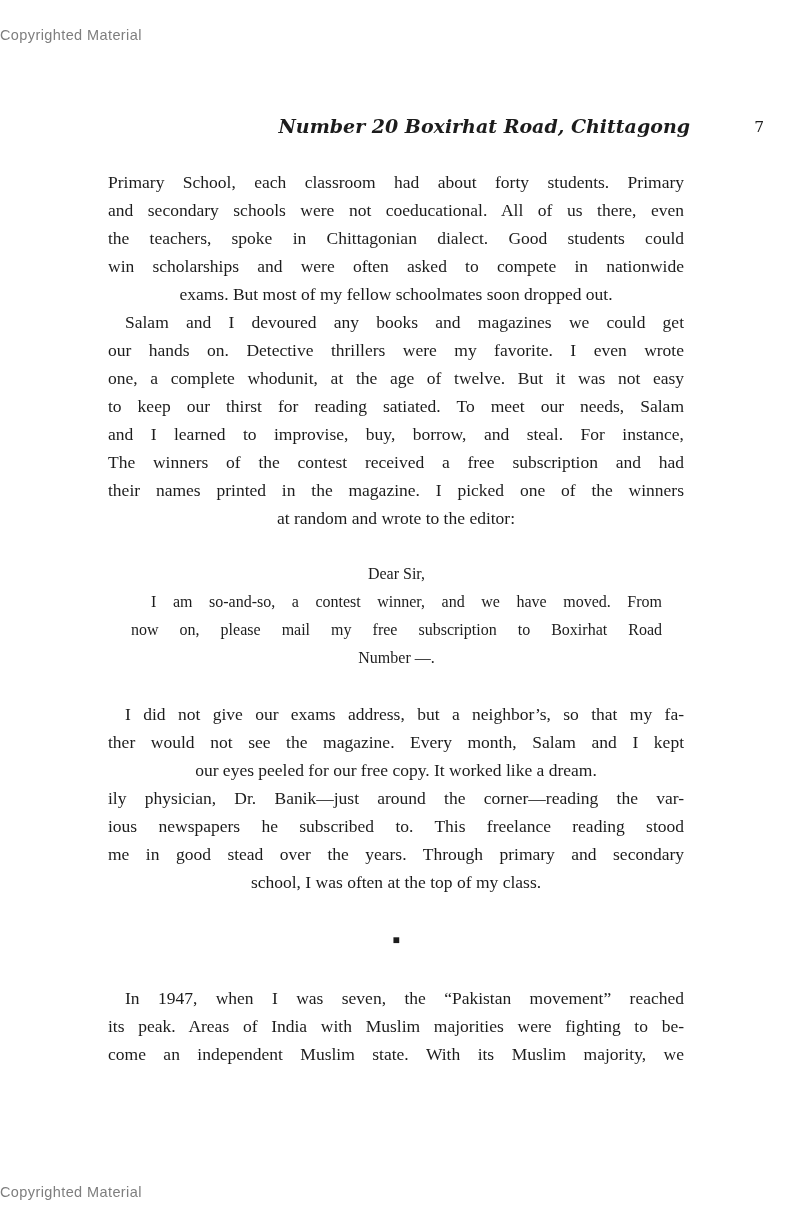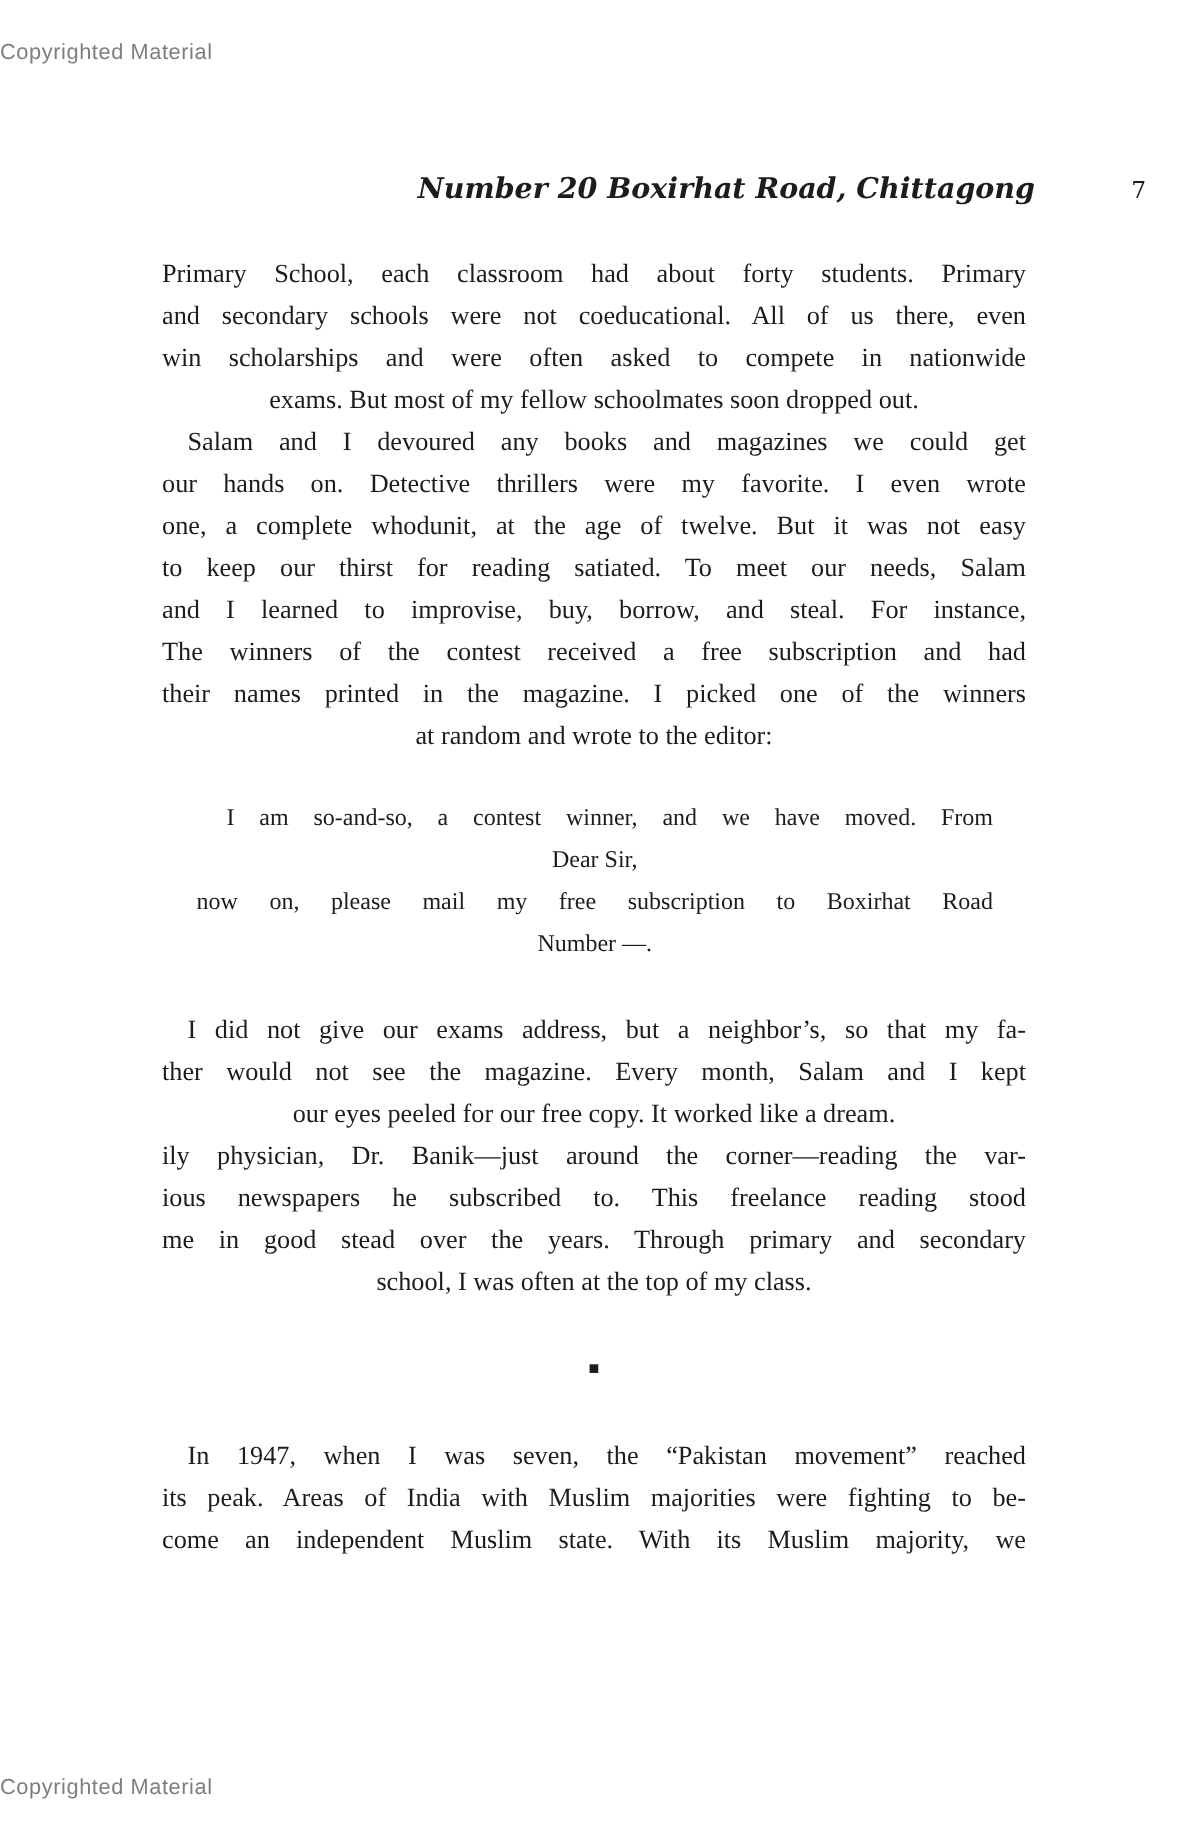--- a/index.html
+++ b/index.html
@@ -87,36 +87,37 @@
   <div class="notice top">Copyrighted Material</div>
 
   <div class="running-head">Number 20 Boxirhat Road, Chittagong</div>
 
   <div class="folio">7</div>
 
   <div class="textblock">
       <div class="block paragraph">
         <div class="line j"><span>Primary School, each classroom had about forty students. Primary</span></div>
         <div class="line j"><span>and secondary schools were not coeducational. All of us there, even</span></div>
+        <div class="line j"><span>the teachers, spoke in Chittagonian dialect. Good students could</span></div>
         <div class="line j"><span>win scholarships and were often asked to compete in nationwide</span></div>
         <div class="line"><span>exams. But most of my fellow schoolmates soon dropped out.</span></div>
       </div>
       <div class="block paragraph">
         <div class="line j fi"><span>Salam and I devoured any books and magazines we could get</span></div>
         <div class="line j"><span>our hands on. Detective thrillers were my favorite. I even wrote</span></div>
         <div class="line j"><span>one, a complete whodunit, at the age of twelve. But it was not easy</span></div>
         <div class="line j"><span>to keep our thirst for reading satiated. To meet our needs, Salam</span></div>
         <div class="line j"><span>and I learned to improvise, buy, borrow, and steal. For instance,</span></div>
         <div class="line j"><span>The winners of the contest received a free subscription and had</span></div>
         <div class="line j"><span>their names printed in the magazine. I picked one of the winners</span></div>
         <div class="line"><span>at random and wrote to the editor:</span></div>
       </div>
       <div class="block letter">
+        <div class="line"><span>Dear Sir,</span></div>
         <div class="line j fi"><span>I am so-and-so, a contest winner, and we have moved. From</span></div>
-        <div class="line"><span>Dear Sir,</span></div>
         <div class="line j"><span>now on, please mail my free subscription to Boxirhat Road</span></div>
         <div class="line"><span>Number —.</span></div>
       </div>
       <div class="block paragraph">
         <div class="line j fi"><span>I did not give our exams address, but a neighbor’s, so that my fa-</span></div>
         <div class="line j"><span>ther would not see the magazine. Every month, Salam and I kept</span></div>
         <div class="line"><span>our eyes peeled for our free copy. It worked like a dream.</span></div>
       </div>
       <div class="block paragraph">
         <div class="line j"><span>ily physician, Dr. Banik—just around the corner—reading the var-</span></div>

